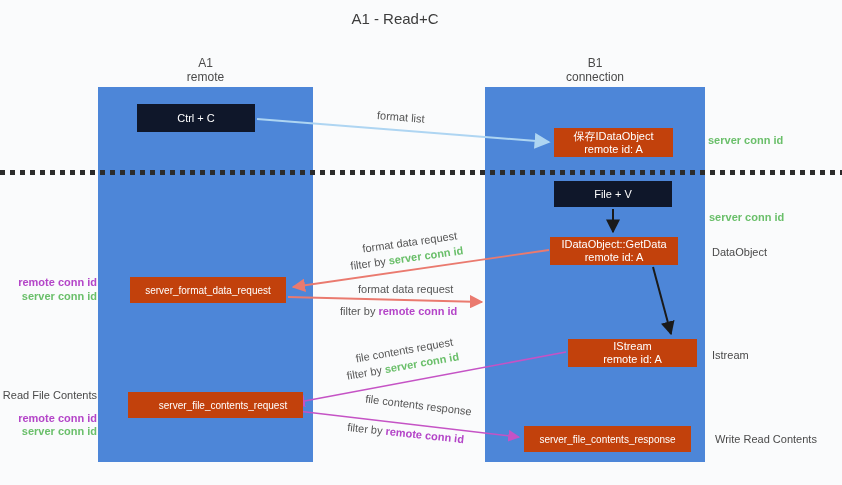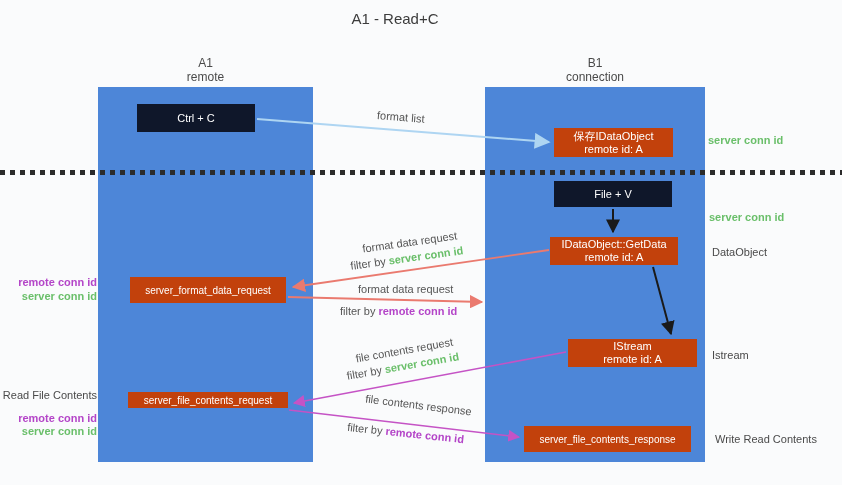--- a/index.html
+++ b/index.html
@@ -121,21 +121,21 @@
   <div class="abs node orange small" style="left:130px;top:277px;width:156px;height:26px;">
     <div>server_format_data_request</div>
   </div>
 
 
   <div class="abs node orange" style="left:568px;top:339px;width:129px;height:28px;">
     <div>IStream</div>
     <div>remote id: A</div>
   </div>
 
-  <div class="abs node orange small" style="left:128px;top:392px;width:160px;height:16px;">
+  <div class="abs node orange small" style="left:128px;top:392px;width:160px;height:26px;padding-left:15px;">
     <div>server_file_contents_request</div>
   </div>
 
   <div class="abs node orange small" style="left:524px;top:426px;width:167px;height:26px;">
     <div>server_file_contents_response</div>
   </div>
 
   <div class="abs ann ann-right lbl-green" style="left:708px;top:134px;">server conn id</div>
   <div class="abs ann ann-right lbl-green" style="left:709px;top:211px;">server conn id</div>
   <div class="abs ann ann-right lbl-gray" style="left:712px;top:246px;">DataObject</div>

